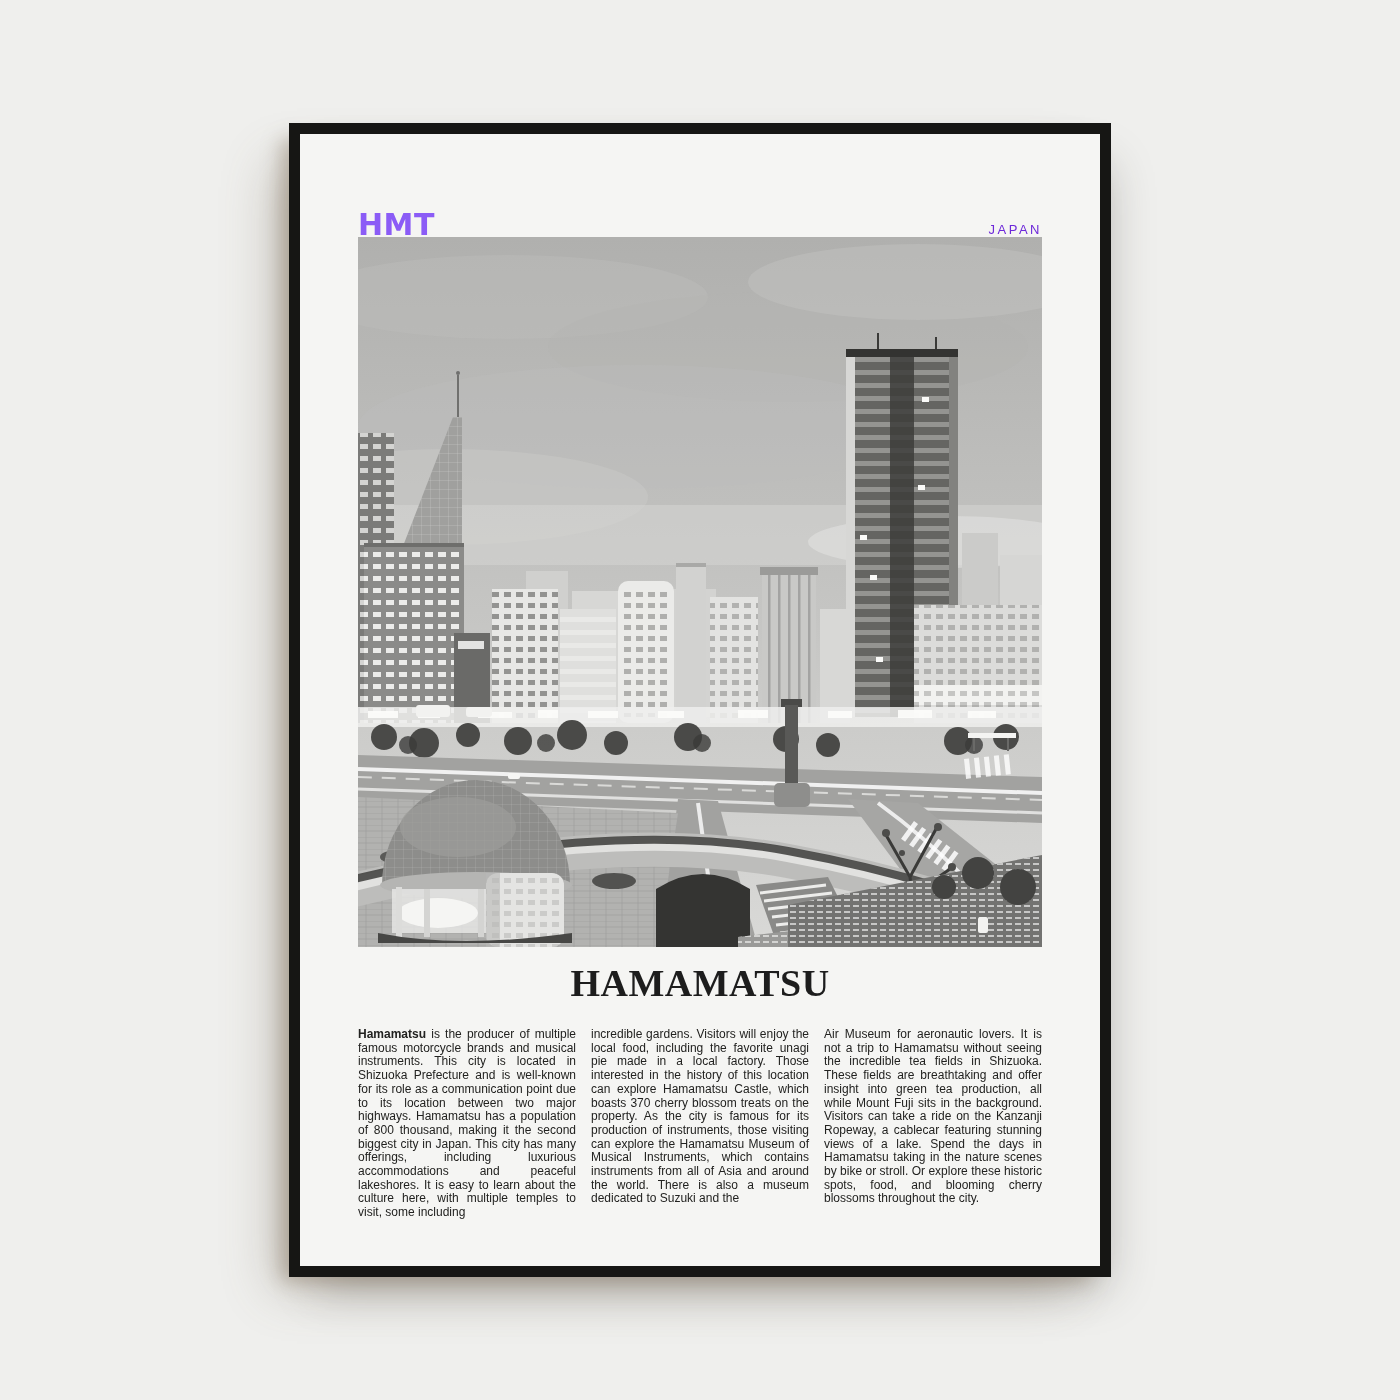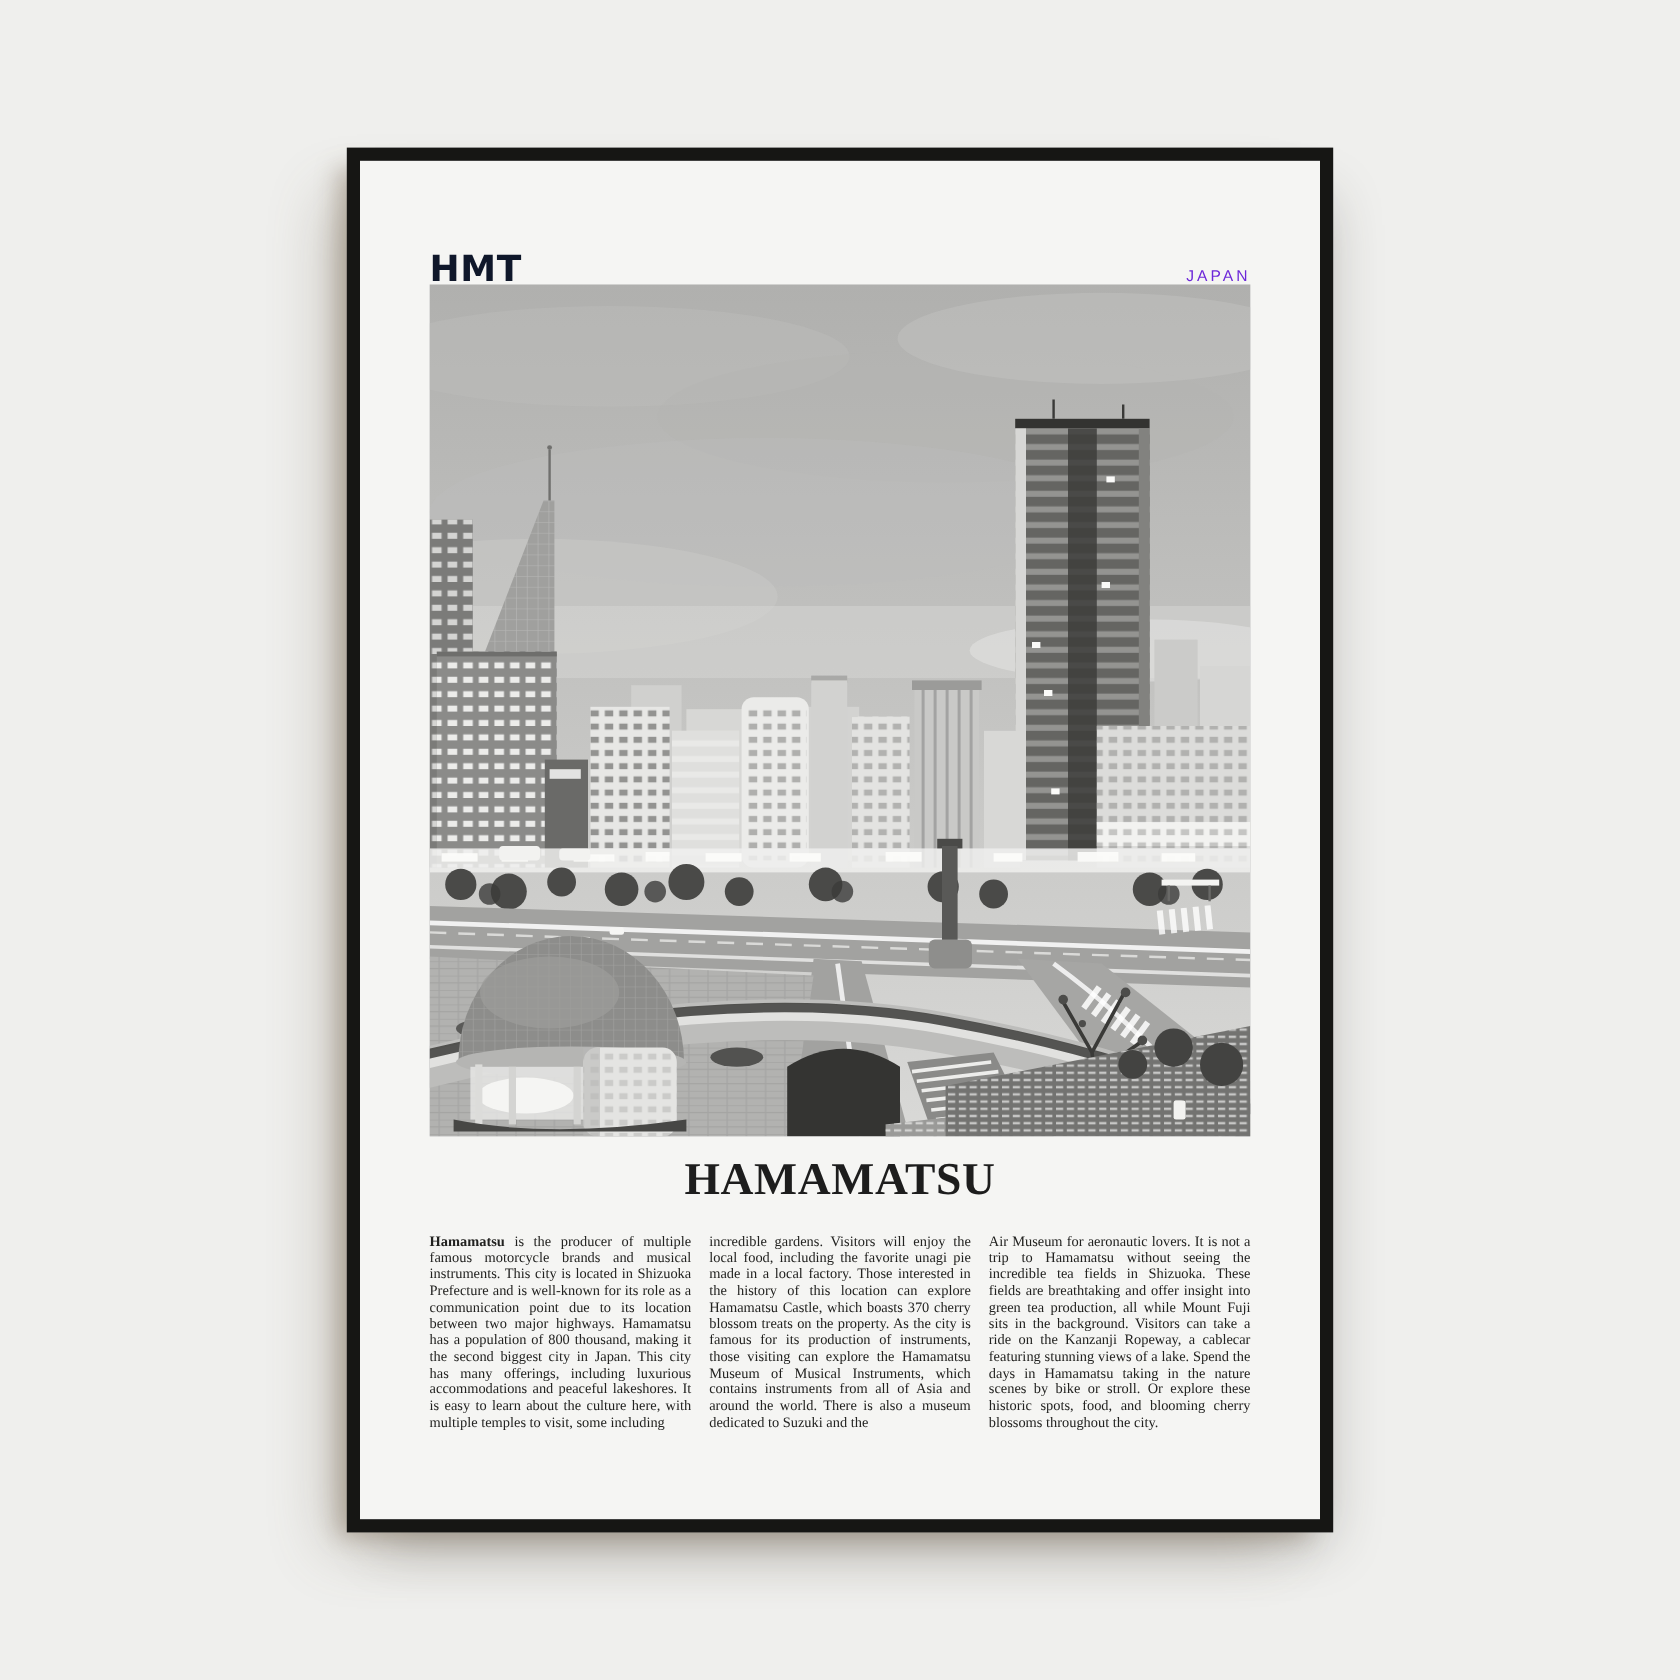--- a/index.html
+++ b/index.html
@@ -28,21 +28,21 @@
   .poster-header {
     position: absolute;
     left: 58px; right: 58px; top: 72px; height: 32px;
     display: flex; justify-content: space-between; align-items: flex-end;
   }
   .brand {
     font-family: "DejaVu Sans", sans-serif;
     font-weight: bold;
     font-size: 30px; line-height: 26px;
     letter-spacing: 0.5px;
-    color: #0f172a;
+    color: #8b5cf6;
   }
   .country {
     font-family: "Liberation Sans", sans-serif;
     font-size: 13px; line-height: 16px;
     letter-spacing: 2.5px;
     color: #6d28d9;
   }
   .photo {
     position: absolute;
     left: 58px; top: 103px;
@@ -62,21 +62,21 @@
     letter-spacing: 0.5px;
     color: #1d1d1d;
   }
   .article {
     position: absolute;
     left: 58px; right: 58px; top: 894px;
     display: flex; gap: 15px;
   }
   .col {
     flex: 1; margin: 0;
-    font-family: Liberation Serif, serif;
+    font-family: Liberation Sans, sans-serif;
     font-size: 12px; line-height: 13.7px;
     text-align: justify;
     color: #222220;
   }
   .lead { font-weight: bold; }
 </style>
 </head>
 <body>
 
 <div class="wall">

